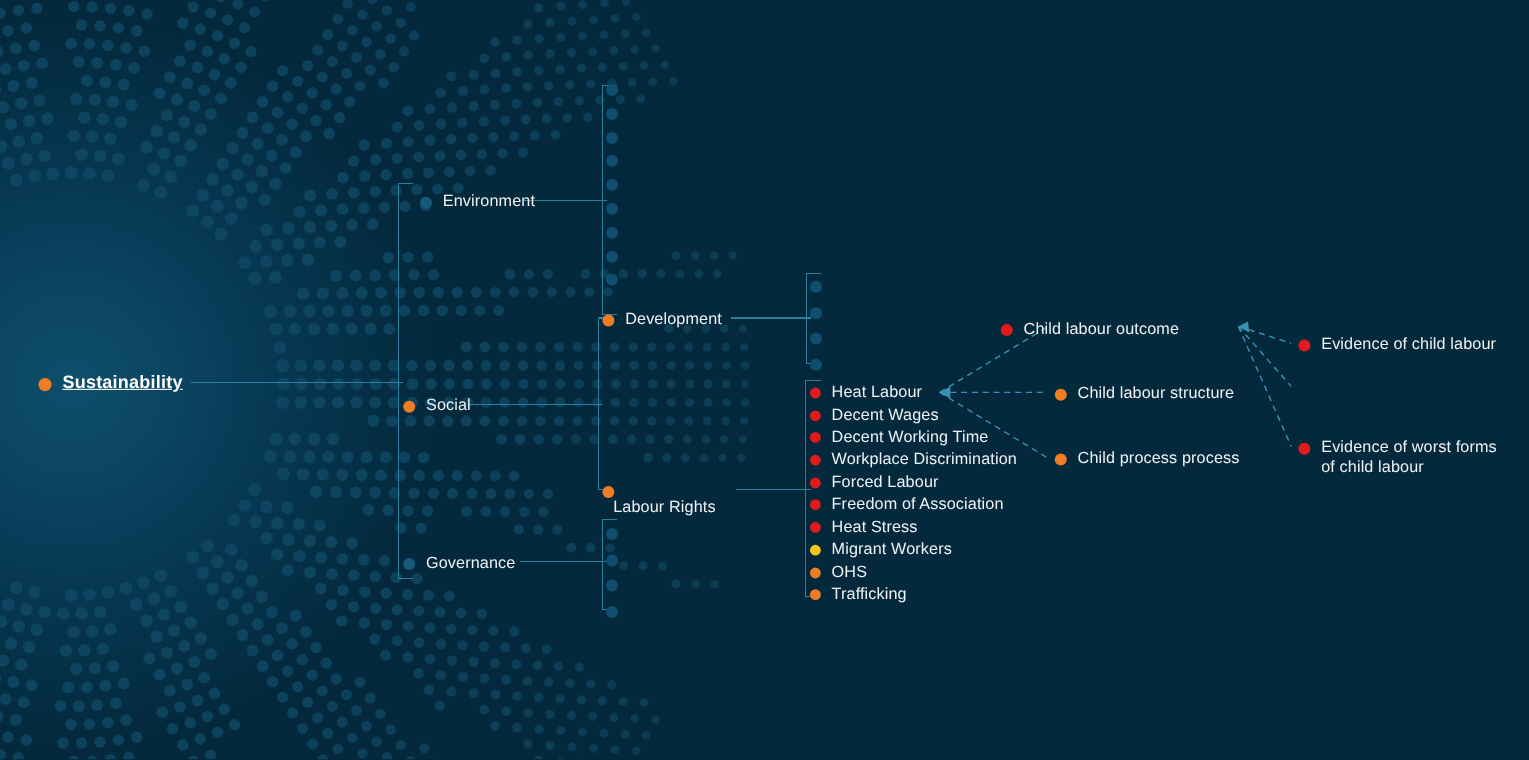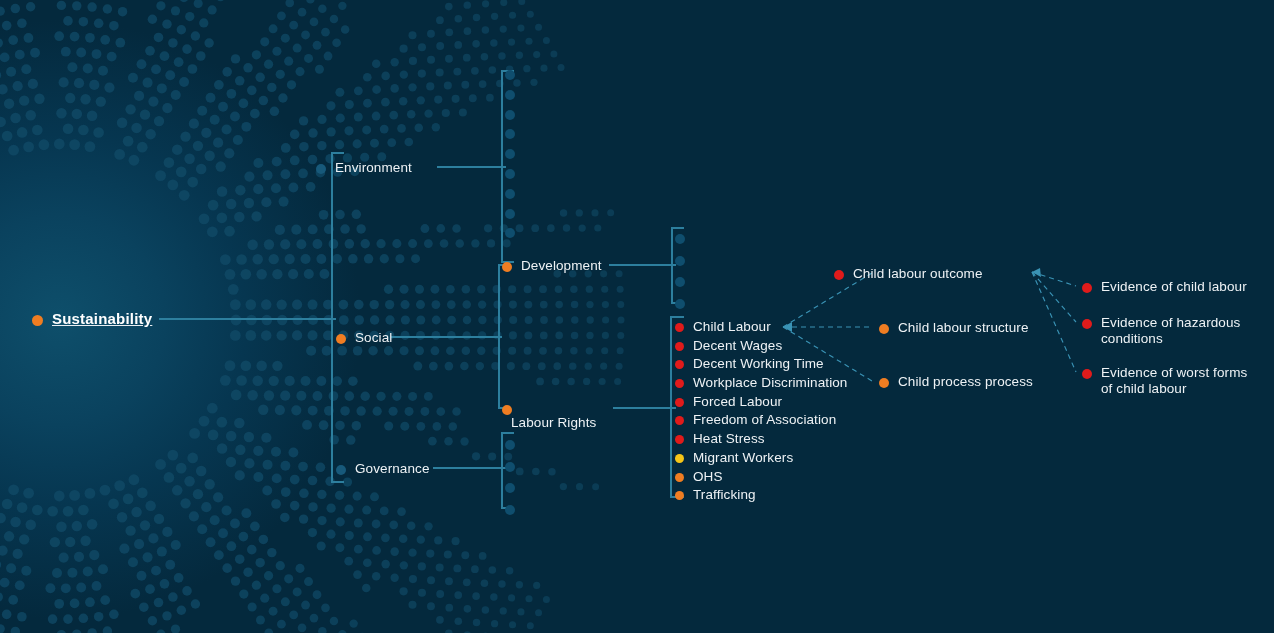--- a/index.html
+++ b/index.html
@@ -980,21 +980,21 @@
       <polygon points="783,327 792,322 792,332"></polygon>
       <polygon points="1032,272 1040,268 1041,277"></polygon>
     </g>
   </svg>
 
   <div class="node root" style="left:32px; top:311px;text-decoration:underline;">
     <span class="bullet b-lg" style="background:#ef7d22"></span>
     <span class="lbl">Sustainability</span>
   </div>
 
-  <div class="node" style="left:316px; top:160px;">
+  <div class="node" style="left:350px; top:160px;">
     <span class="bullet b-md" style="background:#17597a"></span>
     <span class="lbl">Environment</span>
   </div>
   <div class="node" style="left:336px; top:330px;">
     <span class="bullet b-md" style="background:#ef7d22"></span>
     <span class="lbl">Social</span>
   </div>
   <div class="node" style="left:336px; top:461px;">
     <span class="bullet b-md" style="background:#17597a"></span>
     <span class="lbl">Governance</span>
@@ -1005,21 +1005,21 @@
     <span class="lbl">Development</span>
   </div>
   <div class="node" style="left:502px; top:401px;flex-direction:column;">
     <span class="bullet b-md" style="background:#ef7d22"></span>
     <span class="lbl">Labour Rights</span>
   </div>
 
   <div class="stack" style="left:675px; top:319px;">
     <div class="node">
       <span class="bullet b-sm" style="background:#e01b1b"></span>
-      <span class="lbl">Child Labour</span>
+      <span class="lbl">Heat Labour</span>
     </div>
     <div class="node">
       <span class="bullet b-sm" style="background:#e01b1b"></span>
       <span class="lbl">Decent Wages</span>
     </div>
     <div class="node">
       <span class="bullet b-sm" style="background:#e01b1b"></span>
       <span class="lbl">Decent Working Time</span>
     </div>
     <div class="node">
@@ -1062,24 +1062,20 @@
   </div>
   <div class="node" style="left:879px; top:374px;">
     <span class="bullet b-md" style="background:#ef7d22"></span>
     <span class="lbl">Child process process</span>
   </div>
 
   <div class="node" style="left:1082px; top:279px;">
     <span class="bullet b-md" style="background:#e01b1b"></span>
     <span class="lbl">Evidence of child labour</span>
   </div>
-  <div class="node wrap" style="left:1082px; top:315px;">
-    <span class="bullet b-md" style="background:#e01b1b"></span>
-    <span class="lbl">Evidence of hazardous conditions</span>
-  </div>
   <div class="node wrap" style="left:1082px; top:365px;">
     <span class="bullet b-md" style="background:#e01b1b"></span>
     <span class="lbl">Evidence of worst forms of child labour</span>
   </div>
 
 <div style="position: absolute; z-index: 3; border-radius: 50%; width: 10px; height: 10px; background: rgb(15, 78, 110); left: 505px; top: 70px;"></div>
     <div style="position: absolute; z-index: 3; border-radius: 50%; width: 10px; height: 10px; background: rgb(15, 78, 110); left: 505px; top: 89.8px;"></div>
     <div style="position: absolute; z-index: 3; border-radius: 50%; width: 10px; height: 10px; background: rgb(15, 78, 110); left: 505px; top: 109.6px;"></div>
     <div style="position: absolute; z-index: 3; border-radius: 50%; width: 10px; height: 10px; background: rgb(15, 78, 110); left: 505px; top: 129.4px;"></div>
     <div style="position: absolute; z-index: 3; border-radius: 50%; width: 10px; height: 10px; background: rgb(15, 78, 110); left: 505px; top: 149.2px;"></div>

